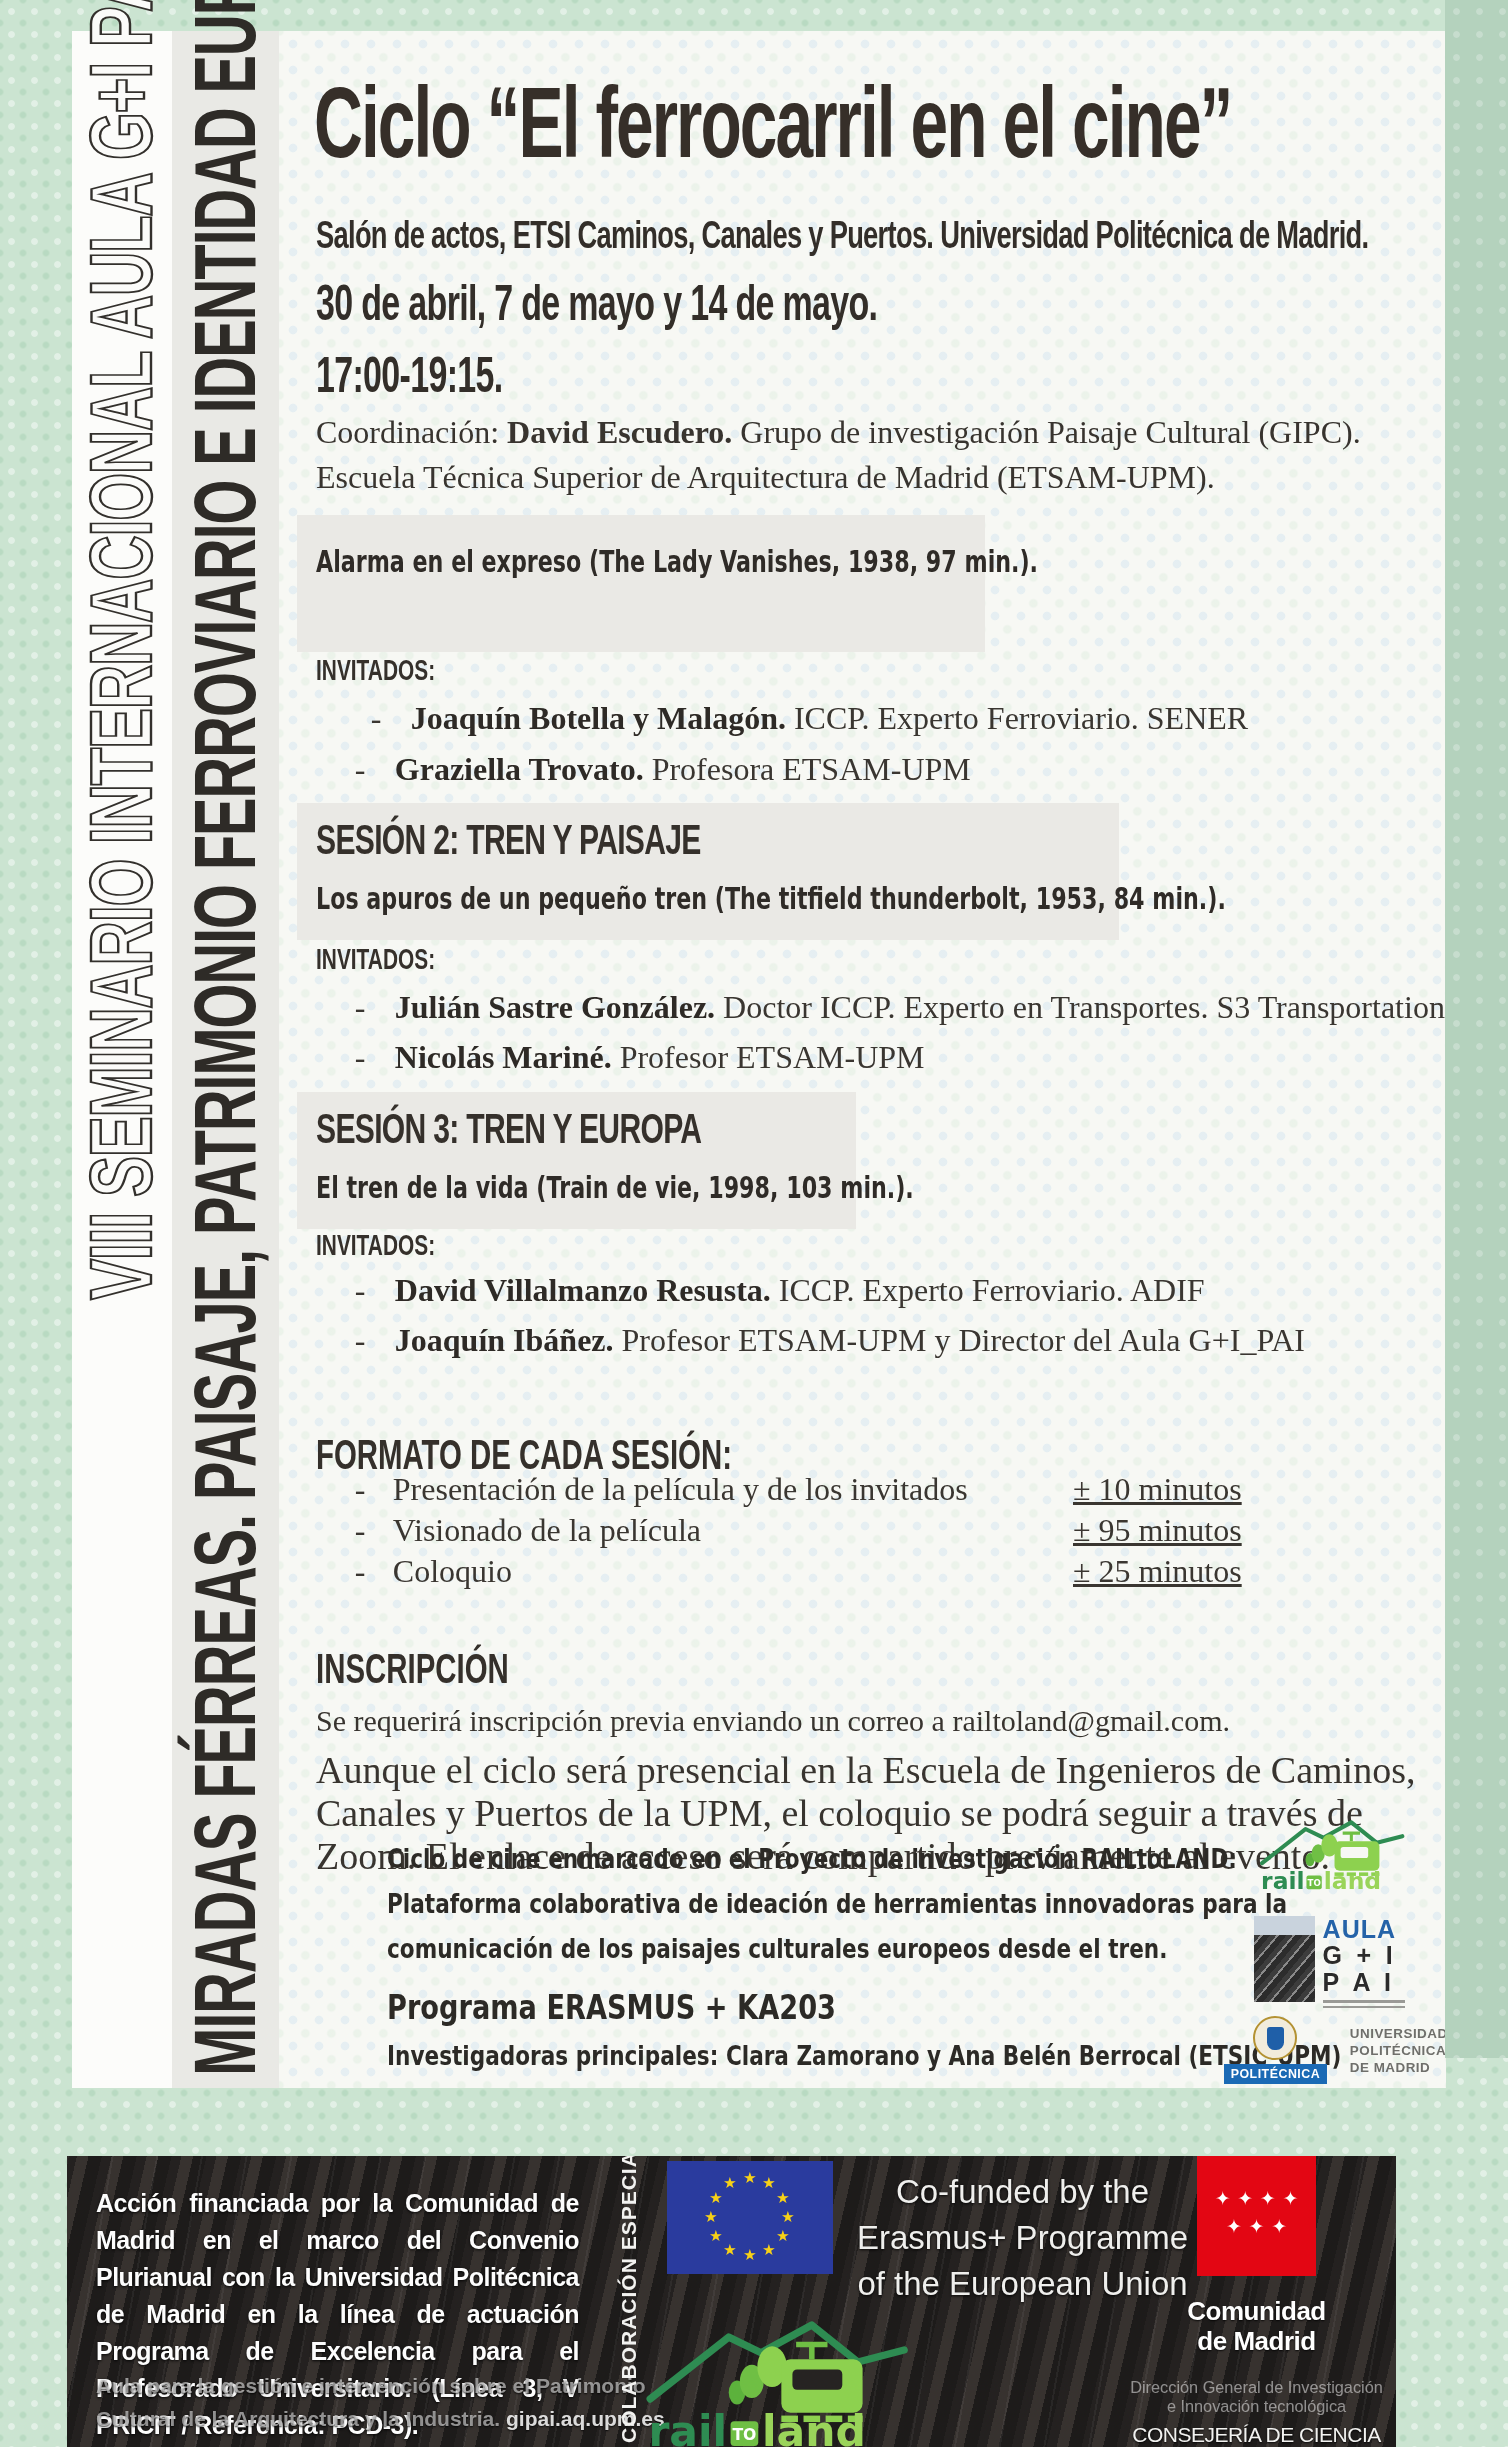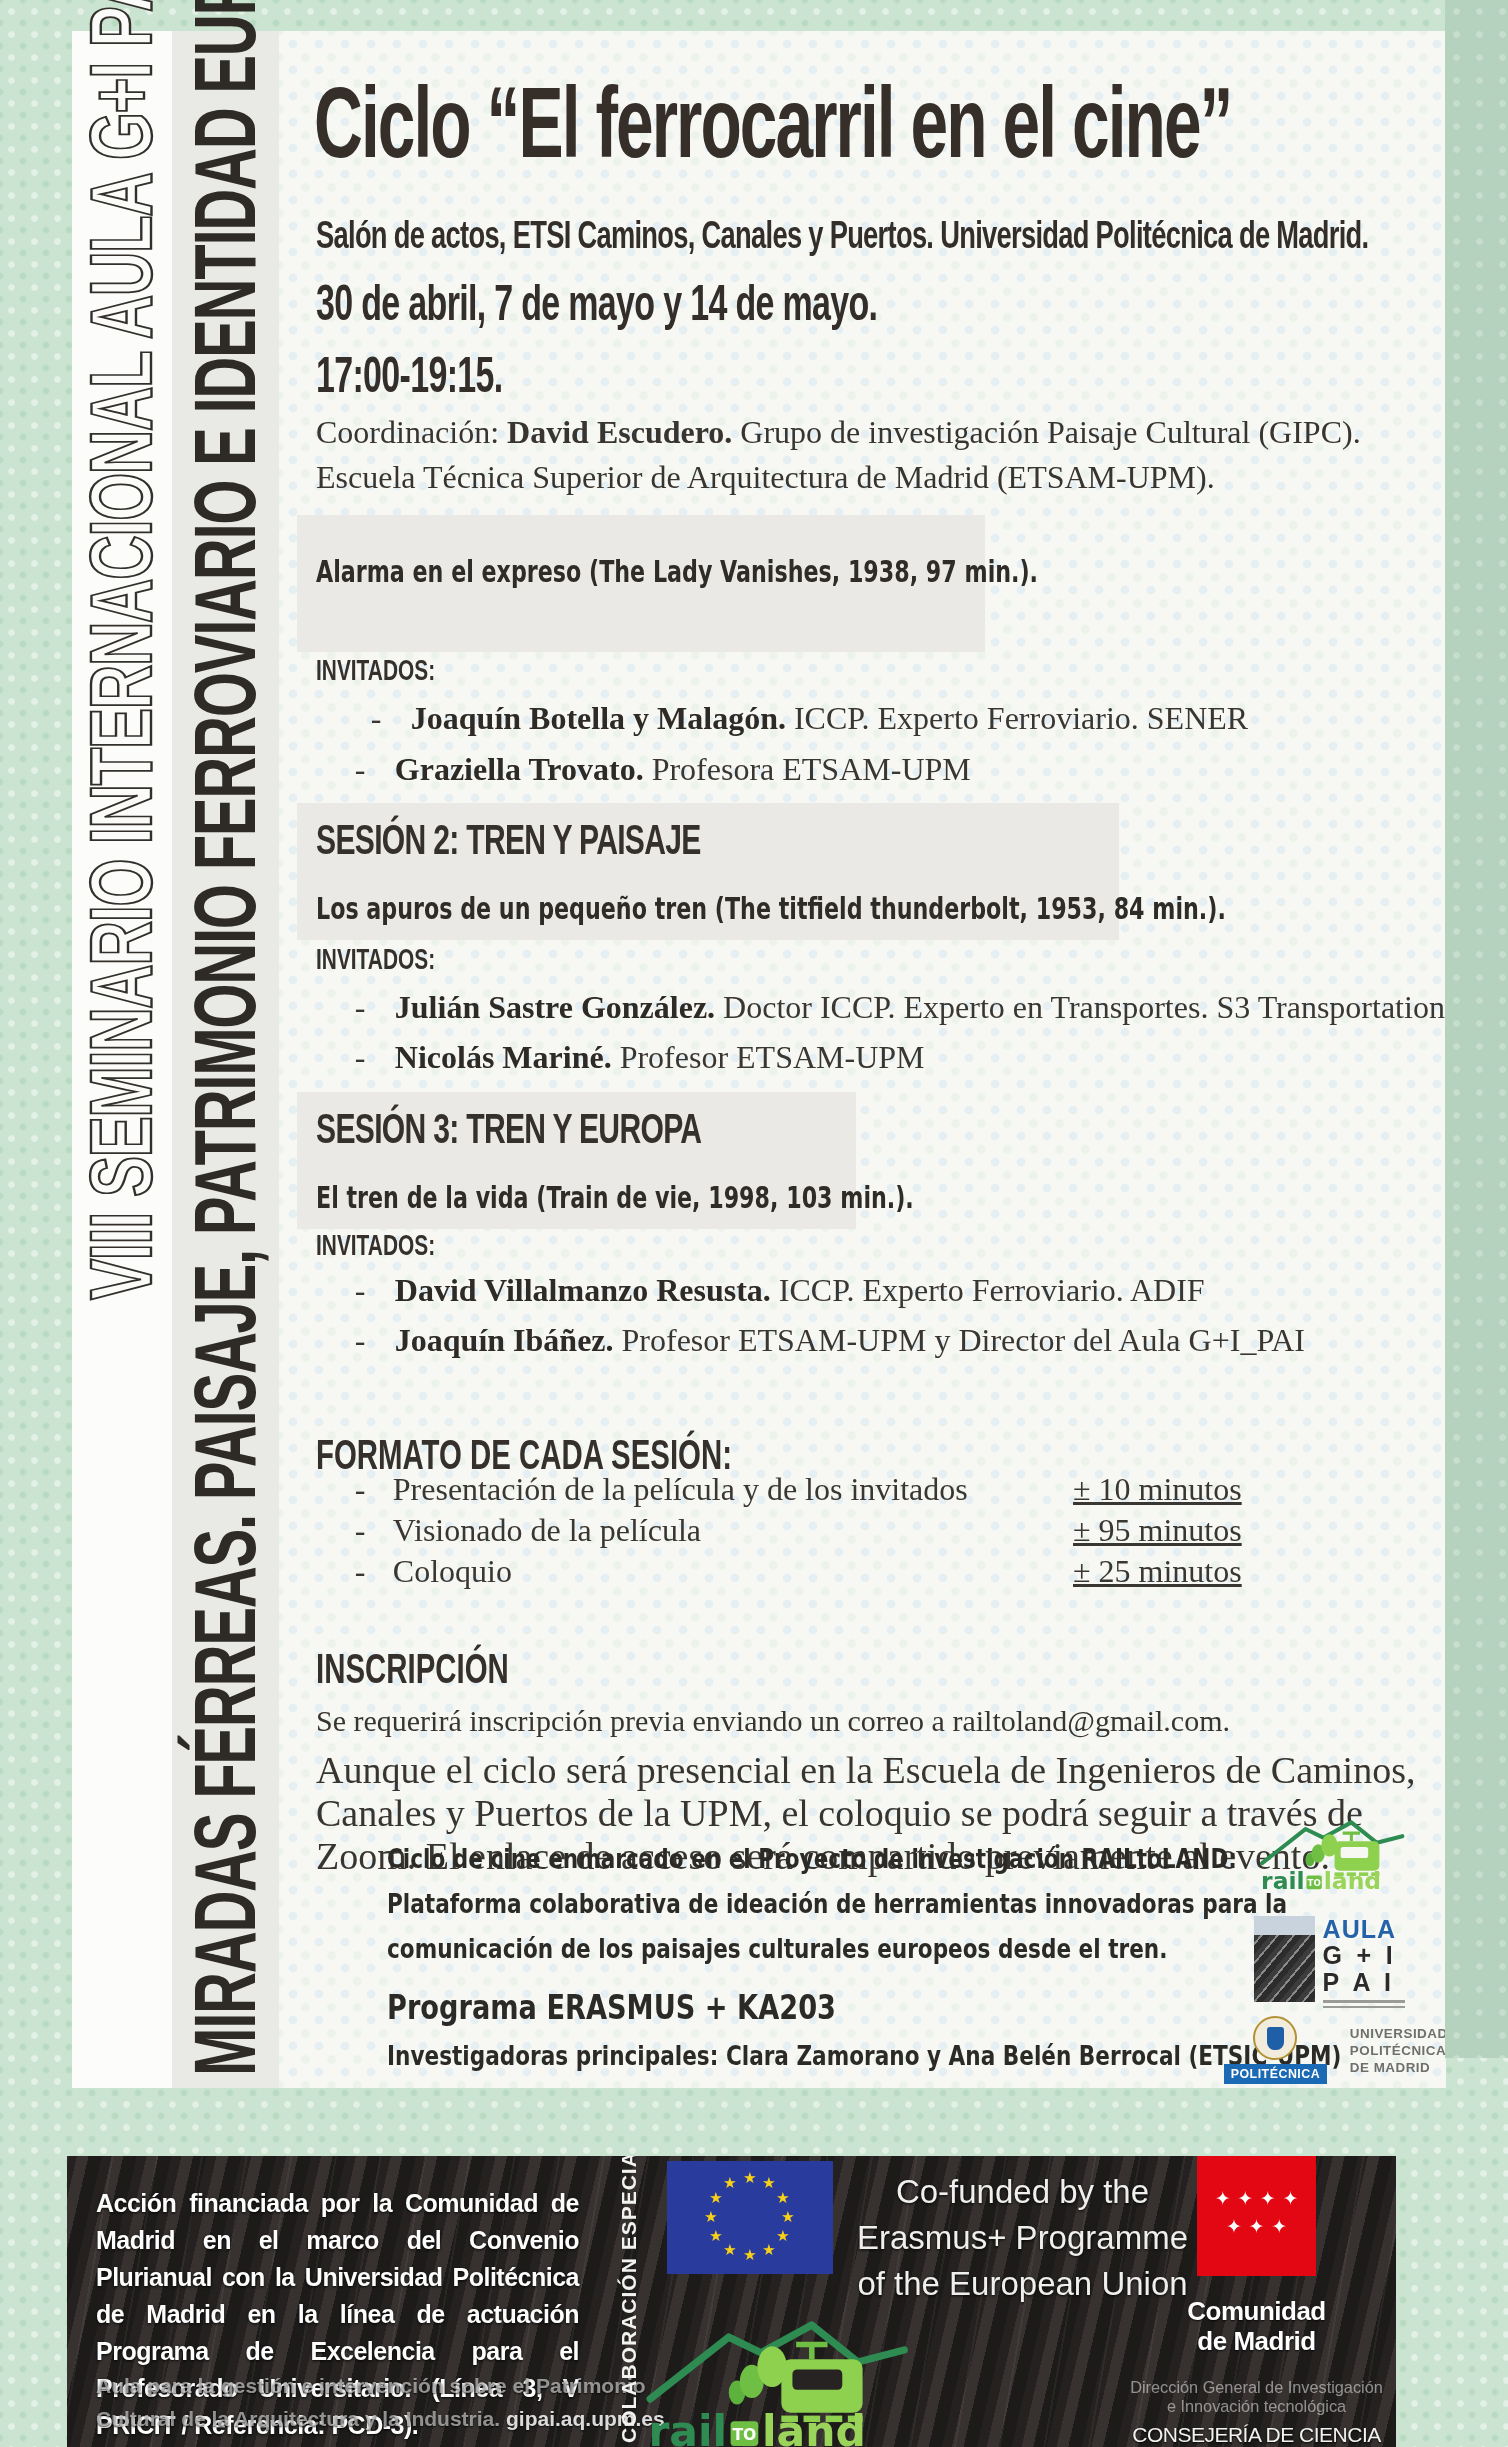--- a/index.html
+++ b/index.html
@@ -44,21 +44,21 @@
   .serif{font-family:"Liberation Serif",serif;color:#38342f;}
   .coord{left:244px;top:379px;width:1118px;font-size:32px;line-height:45px;}
   .coord b{font-weight:bold;}
   
   .sbox{background:#eae9e5;padding:11.5px 0 0 19px;}
   .s1{left:225px;top:484px;width:669px;height:125px;}
   .s2{left:225px;top:772px;width:803px;height:125px;}
   .s3{left:225px;top:1061px;width:540px;height:125px;}
   .shead{font-size:43px;letter-spacing:-1px;color:#35302b;}
   .shead .cx{transform:scaleX(0.70);}
-  .film{margin-top:27px;font-family:"DejaVu Sans",sans-serif;font-size:30px;color:#2f2b27;}
+  .film{margin-top:17px;font-family:"DejaVu Sans",sans-serif;font-size:30px;color:#2f2b27;}
   .film .cx{transform:scaleX(0.74);font-weight:bold;letter-spacing:0px;}
   .invhead{font-size:29px;color:#35302b;}
   .invhead .cx{transform:scaleX(0.72);}
   .inv1{left:244px;top:623px;} .inv2{left:244px;top:912px;} .inv3{left:244px;top:1198px;}
   .guest{position:absolute;font-size:32px;font-family:"Liberation Serif",serif;color:#3a3631;white-space:nowrap;}
   .guest .dash{display:inline-block;width:40px;text-align:left;padding-left:3.8px;}
   .guest b{font-weight:bold;color:#2e2a26;}
   .g11{left:279px;top:669px;margin-left:16px;} .g12{left:279px;top:720px;}
   .g21{left:279px;top:958px;} .g22{left:279px;top:1008px;}
   .g31{left:279px;top:1241px;} .g32{left:279px;top:1291px;}

